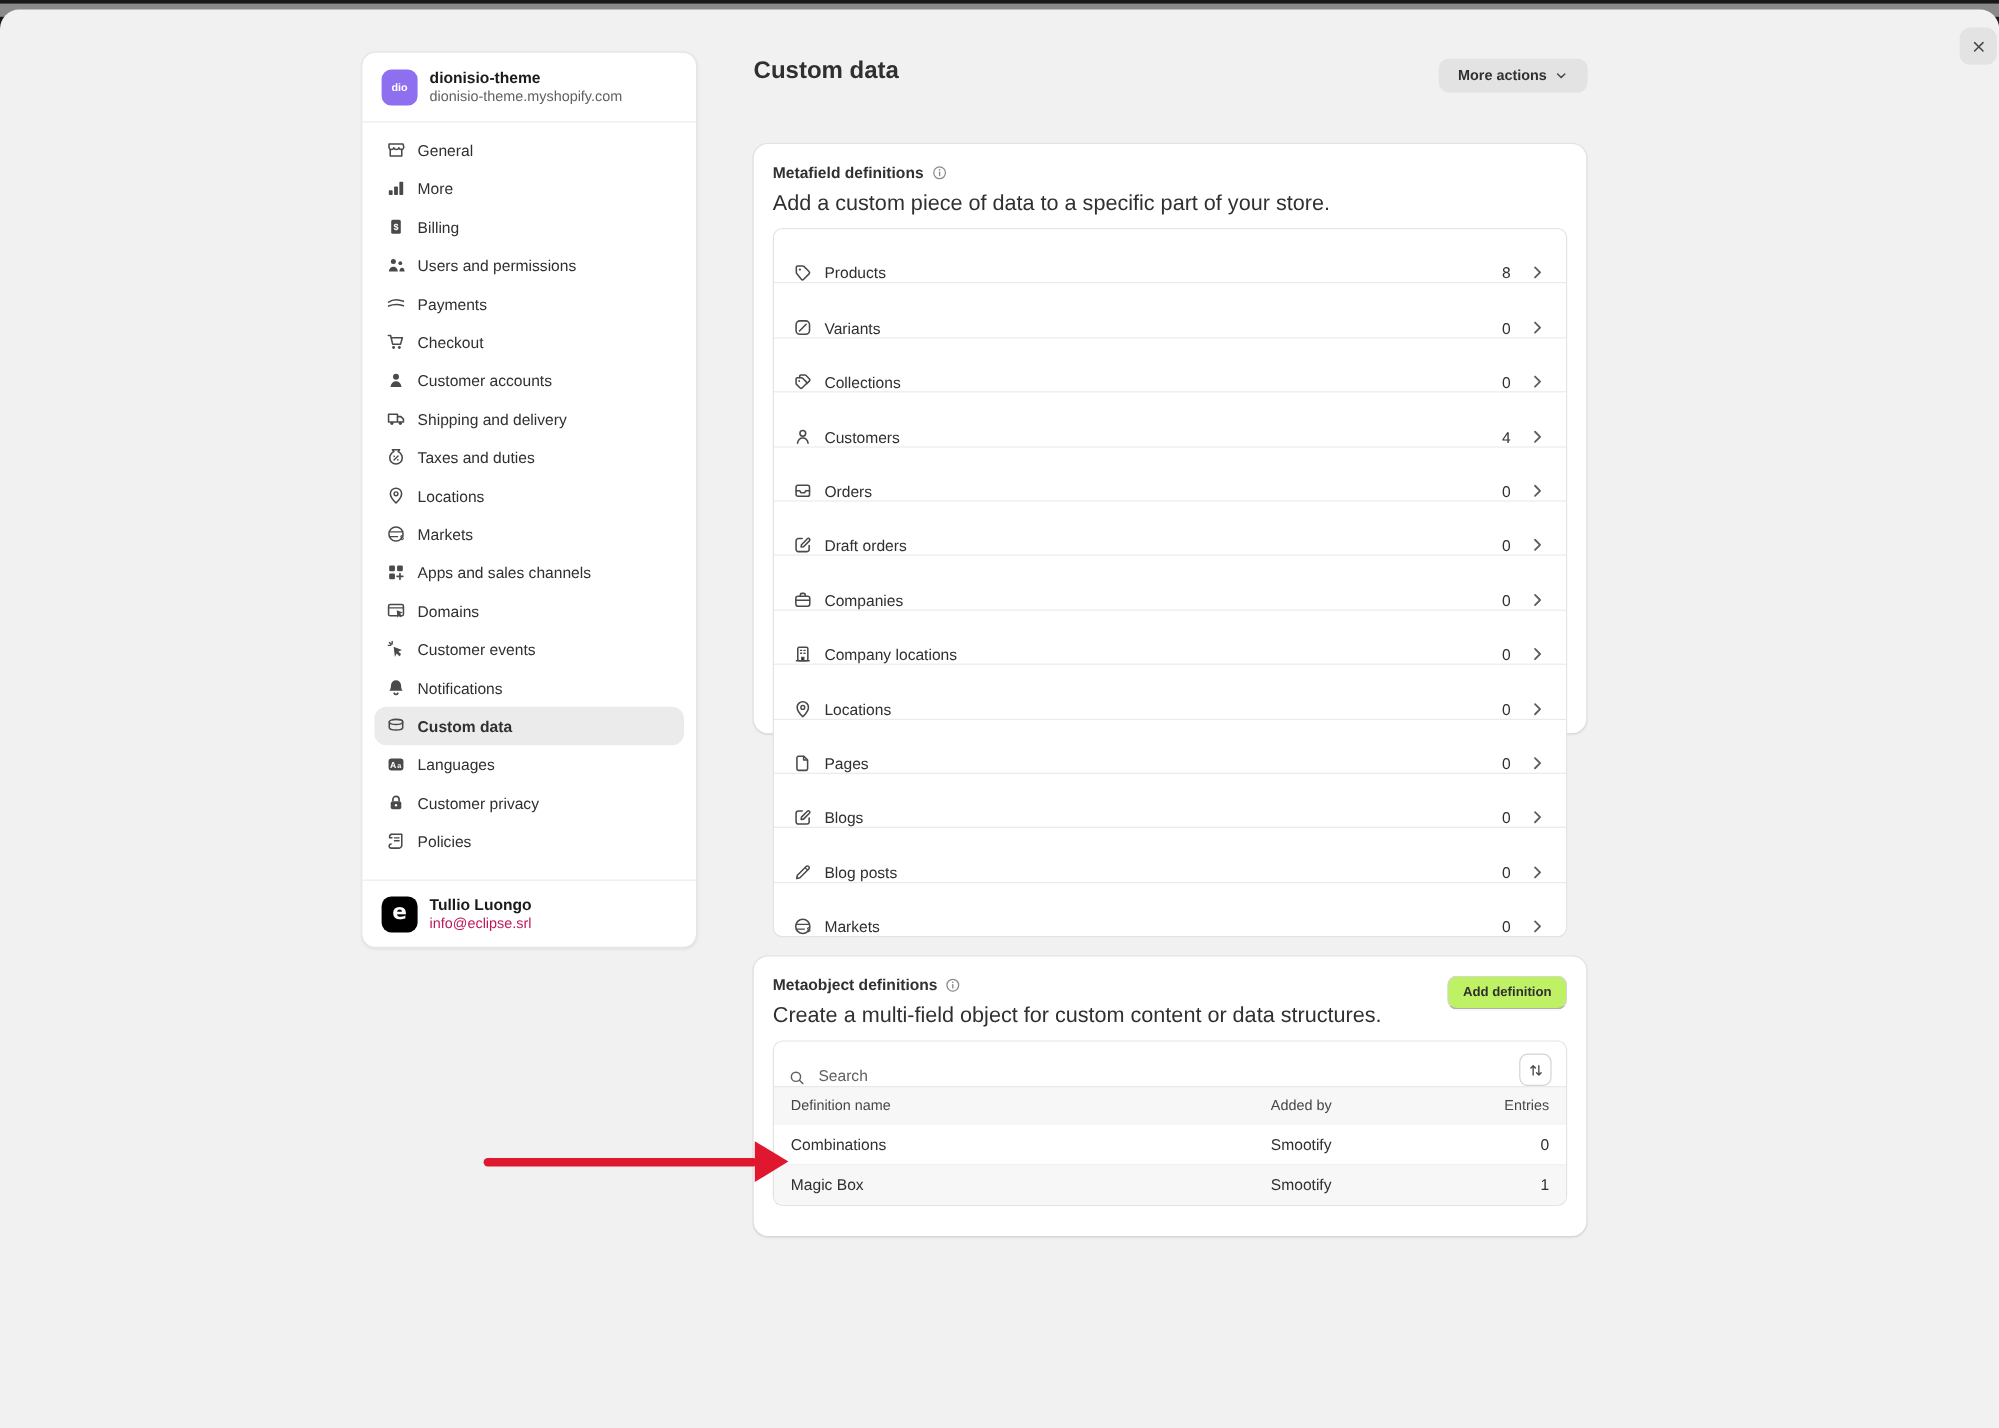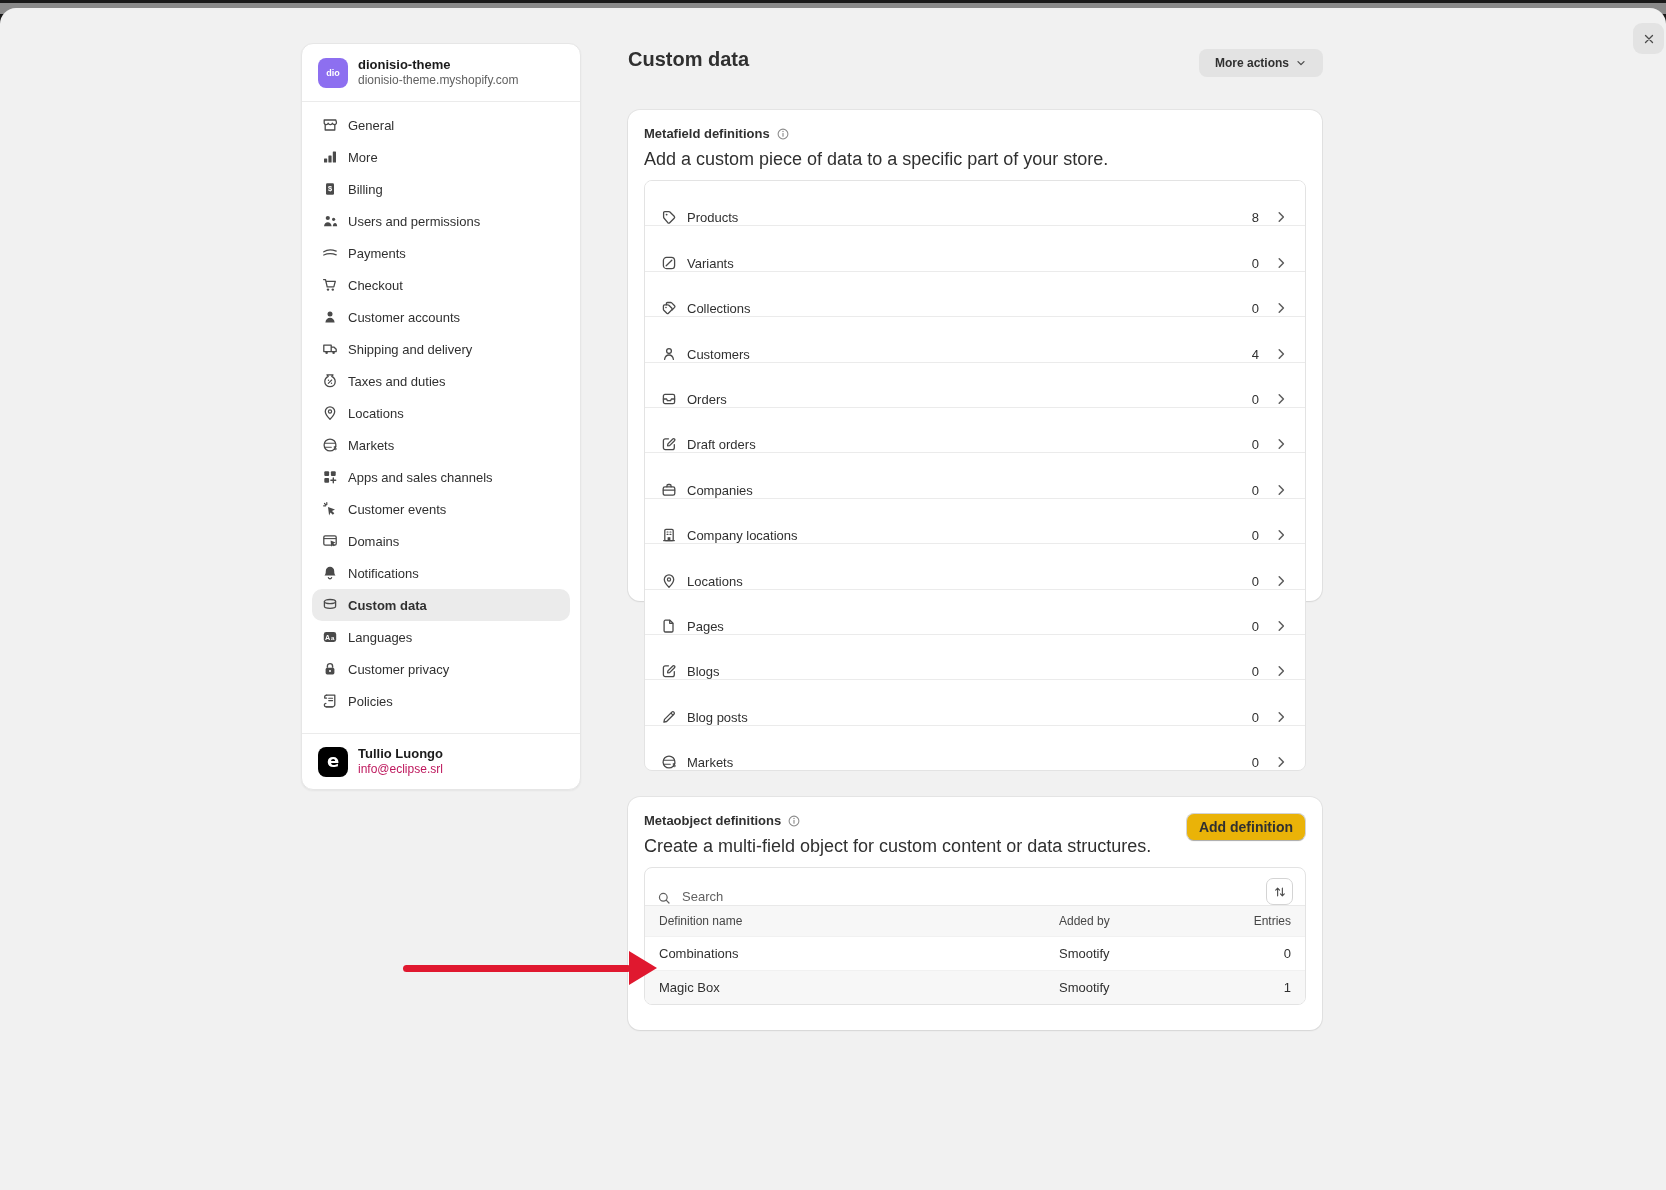--- a/index.html
+++ b/index.html
@@ -42,36 +42,36 @@
   .user-email{font-size:12px;color:#be185d;line-height:15px}
 
   
   .page-title{position:absolute;left:628px;top:40px;margin:0;font-size:20px;font-weight:700;color:#303030}
   .more-actions{position:absolute;top:41px;right:343px;height:28px;display:inline-flex;align-items:center;gap:6px;
     padding:0 16px;background:#e3e3e3;border:none;border-radius:8px;font-size:12px;font-weight:600;color:#303030;cursor:pointer}
 
   
   .card{position:absolute;left:628px;width:694px;background:#fff;border-radius:12px;box-sizing:border-box;padding:16px;
     box-shadow:0 0 0 1px rgba(0,0,0,.05),0 1px 2px rgba(26,26,26,.07)}
-  #metafield-card{top:102px;height:491px}
+  #metafield-card{top:112px;height:491px}
   #metaobject-card{top:789px;height:233px}
   .card-title-row{display:flex;align-items:center;gap:6px}
   .card-title{margin:0;font-size:13px;font-weight:700;color:#303030;line-height:16px}
   .card-sub{margin:8px 0 0;font-size:18px;color:#303030;line-height:18px}
 
   .mf-list{margin-top:12px;border:1px solid #e3e3e3;border-radius:8px;overflow:hidden}
   .mf-row{display:flex;align-items:flex-end;height:44.4px;padding:0 16px;cursor:pointer;background:#fff}
   .mf-row + .mf-row{border-top:1px solid #ebebeb}
   .mf-label{font-size:13px;color:#303030;margin-left:10px}
   .mf-count{margin-left:auto;font-size:13px;color:#303030}
   .mf-chev{margin-left:14px;color:#5c5c5c}
 
   .mo-header{display:flex;justify-content:space-between;align-items:flex-start}
-  .add-def{height:28px;padding:0 12px;background:#eab308;border:1px solid #d4d4d4;border-bottom-color:#b0b0b0;
-    border-radius:8px;font-size:14px;font-weight:600;color:#303030;cursor:pointer;box-shadow:0 1px 0 rgba(0,0,0,.03)}
+  .add-def{height:28px;padding:0 12px;background:#bef264;border:1px solid #d4d4d4;border-bottom-color:#b0b0b0;
+    border-radius:8px;font-size:11px;font-weight:600;color:#303030;cursor:pointer;box-shadow:0 1px 0 rgba(0,0,0,.03)}
   .mo-table{margin-top:12px;border:1px solid #e3e3e3;border-radius:8px;overflow:hidden;background:#fff}
   .search-row{display:flex;align-items:flex-end;gap:9px;height:37px;padding:0 12px}
   .search-input{flex:1;border:none;outline:none;background:transparent;font-size:13px;color:#303030;
     font-family:"Liberation Sans","DejaVu Sans",sans-serif}
   .search-input::placeholder{color:#616161}
   .sort-btn{width:27px;height:27px;border:1px solid #d4d4d4;border-radius:7px;background:#fff;display:flex;
     align-items:center;justify-content:center;color:#4a4a4a;cursor:pointer}
   .mo-thead,.mo-row{display:grid;grid-template-columns:1fr 160px 72px;align-items:center;padding:0 14px}
   .mo-thead{height:30px;background:#f7f7f7;border-top:1px solid #e9e9e9;font-size:12px;color:#474747}
   .mo-thead .col-entries{text-align:right}
@@ -222,35 +222,35 @@
               <rect x="8.9" y="2.3" width="4.8" height="4.8" rx="1" fill="currentColor"></rect>
               <rect x="2.3" y="8.9" width="4.8" height="4.8" rx="1" fill="currentColor"></rect>
               <path d="M11.3 8.9v4.8M8.9 11.3h4.8" stroke="currentColor" stroke-width="1.4" stroke-linecap="round"></path>
             </svg>
           </span>
           <span>Apps and sales channels</span>
         </div>
         <div class="nav-item">
           <span class="icon">
             <svg viewBox="0 0 16 16" aria-hidden="true">
-              <path d="M6 6l7 2.6-3 1.4 2.3 2.3-1.5 1.5-2.3-2.3-1.4 3z" fill="currentColor"></path>
-              <path d="M4.8 1.6v2M1.6 4.8h2M2.5 2.5l1.4 1.4" stroke="currentColor" stroke-width="1.2" stroke-linecap="round"></path>
-            </svg>
-          </span>
-          <span>Customer events</span>
-        </div>
-        <div class="nav-item">
-          <span class="icon">
-            <svg viewBox="0 0 16 16" aria-hidden="true">
               <rect x="1.8" y="2.8" width="12.4" height="9.4" rx="1.4" fill="none" stroke="currentColor" stroke-width="1.3" stroke-linecap="round" stroke-linejoin="round"></rect>
               <path d="M1.8 5.6h12.4" stroke="currentColor" stroke-width="1.1"></path>
               <path d="M8.6 7.6l5 1.9-2.2 1 1.6 1.6-1.2 1.2-1.6-1.6-1 2.2z" fill="currentColor"></path>
             </svg>
           </span>
           <span>Domains</span>
+        </div>
+        <div class="nav-item">
+          <span class="icon">
+            <svg viewBox="0 0 16 16" aria-hidden="true">
+              <path d="M6 6l7 2.6-3 1.4 2.3 2.3-1.5 1.5-2.3-2.3-1.4 3z" fill="currentColor"></path>
+              <path d="M4.8 1.6v2M1.6 4.8h2M2.5 2.5l1.4 1.4" stroke="currentColor" stroke-width="1.2" stroke-linecap="round"></path>
+            </svg>
+          </span>
+          <span>Customer events</span>
         </div>
         <div class="nav-item">
           <span class="icon">
             <svg viewBox="0 0 16 16" aria-hidden="true">
               <path d="M8 1.8a4.2 4.2 0 0 1 4.2 4.2c0 2.7.6 3.8 1.4 4.6H2.4c.8-.8 1.4-1.9 1.4-4.6A4.2 4.2 0 0 1 8 1.8z" fill="currentColor"></path>
               <path d="M6.4 12.6a1.7 1.7 0 0 0 3.2 0" fill="none" stroke="currentColor" stroke-width="1.3" stroke-linecap="round" stroke-linejoin="round"></path>
             </svg>
           </span>
           <span>Notifications</span>
         </div>

